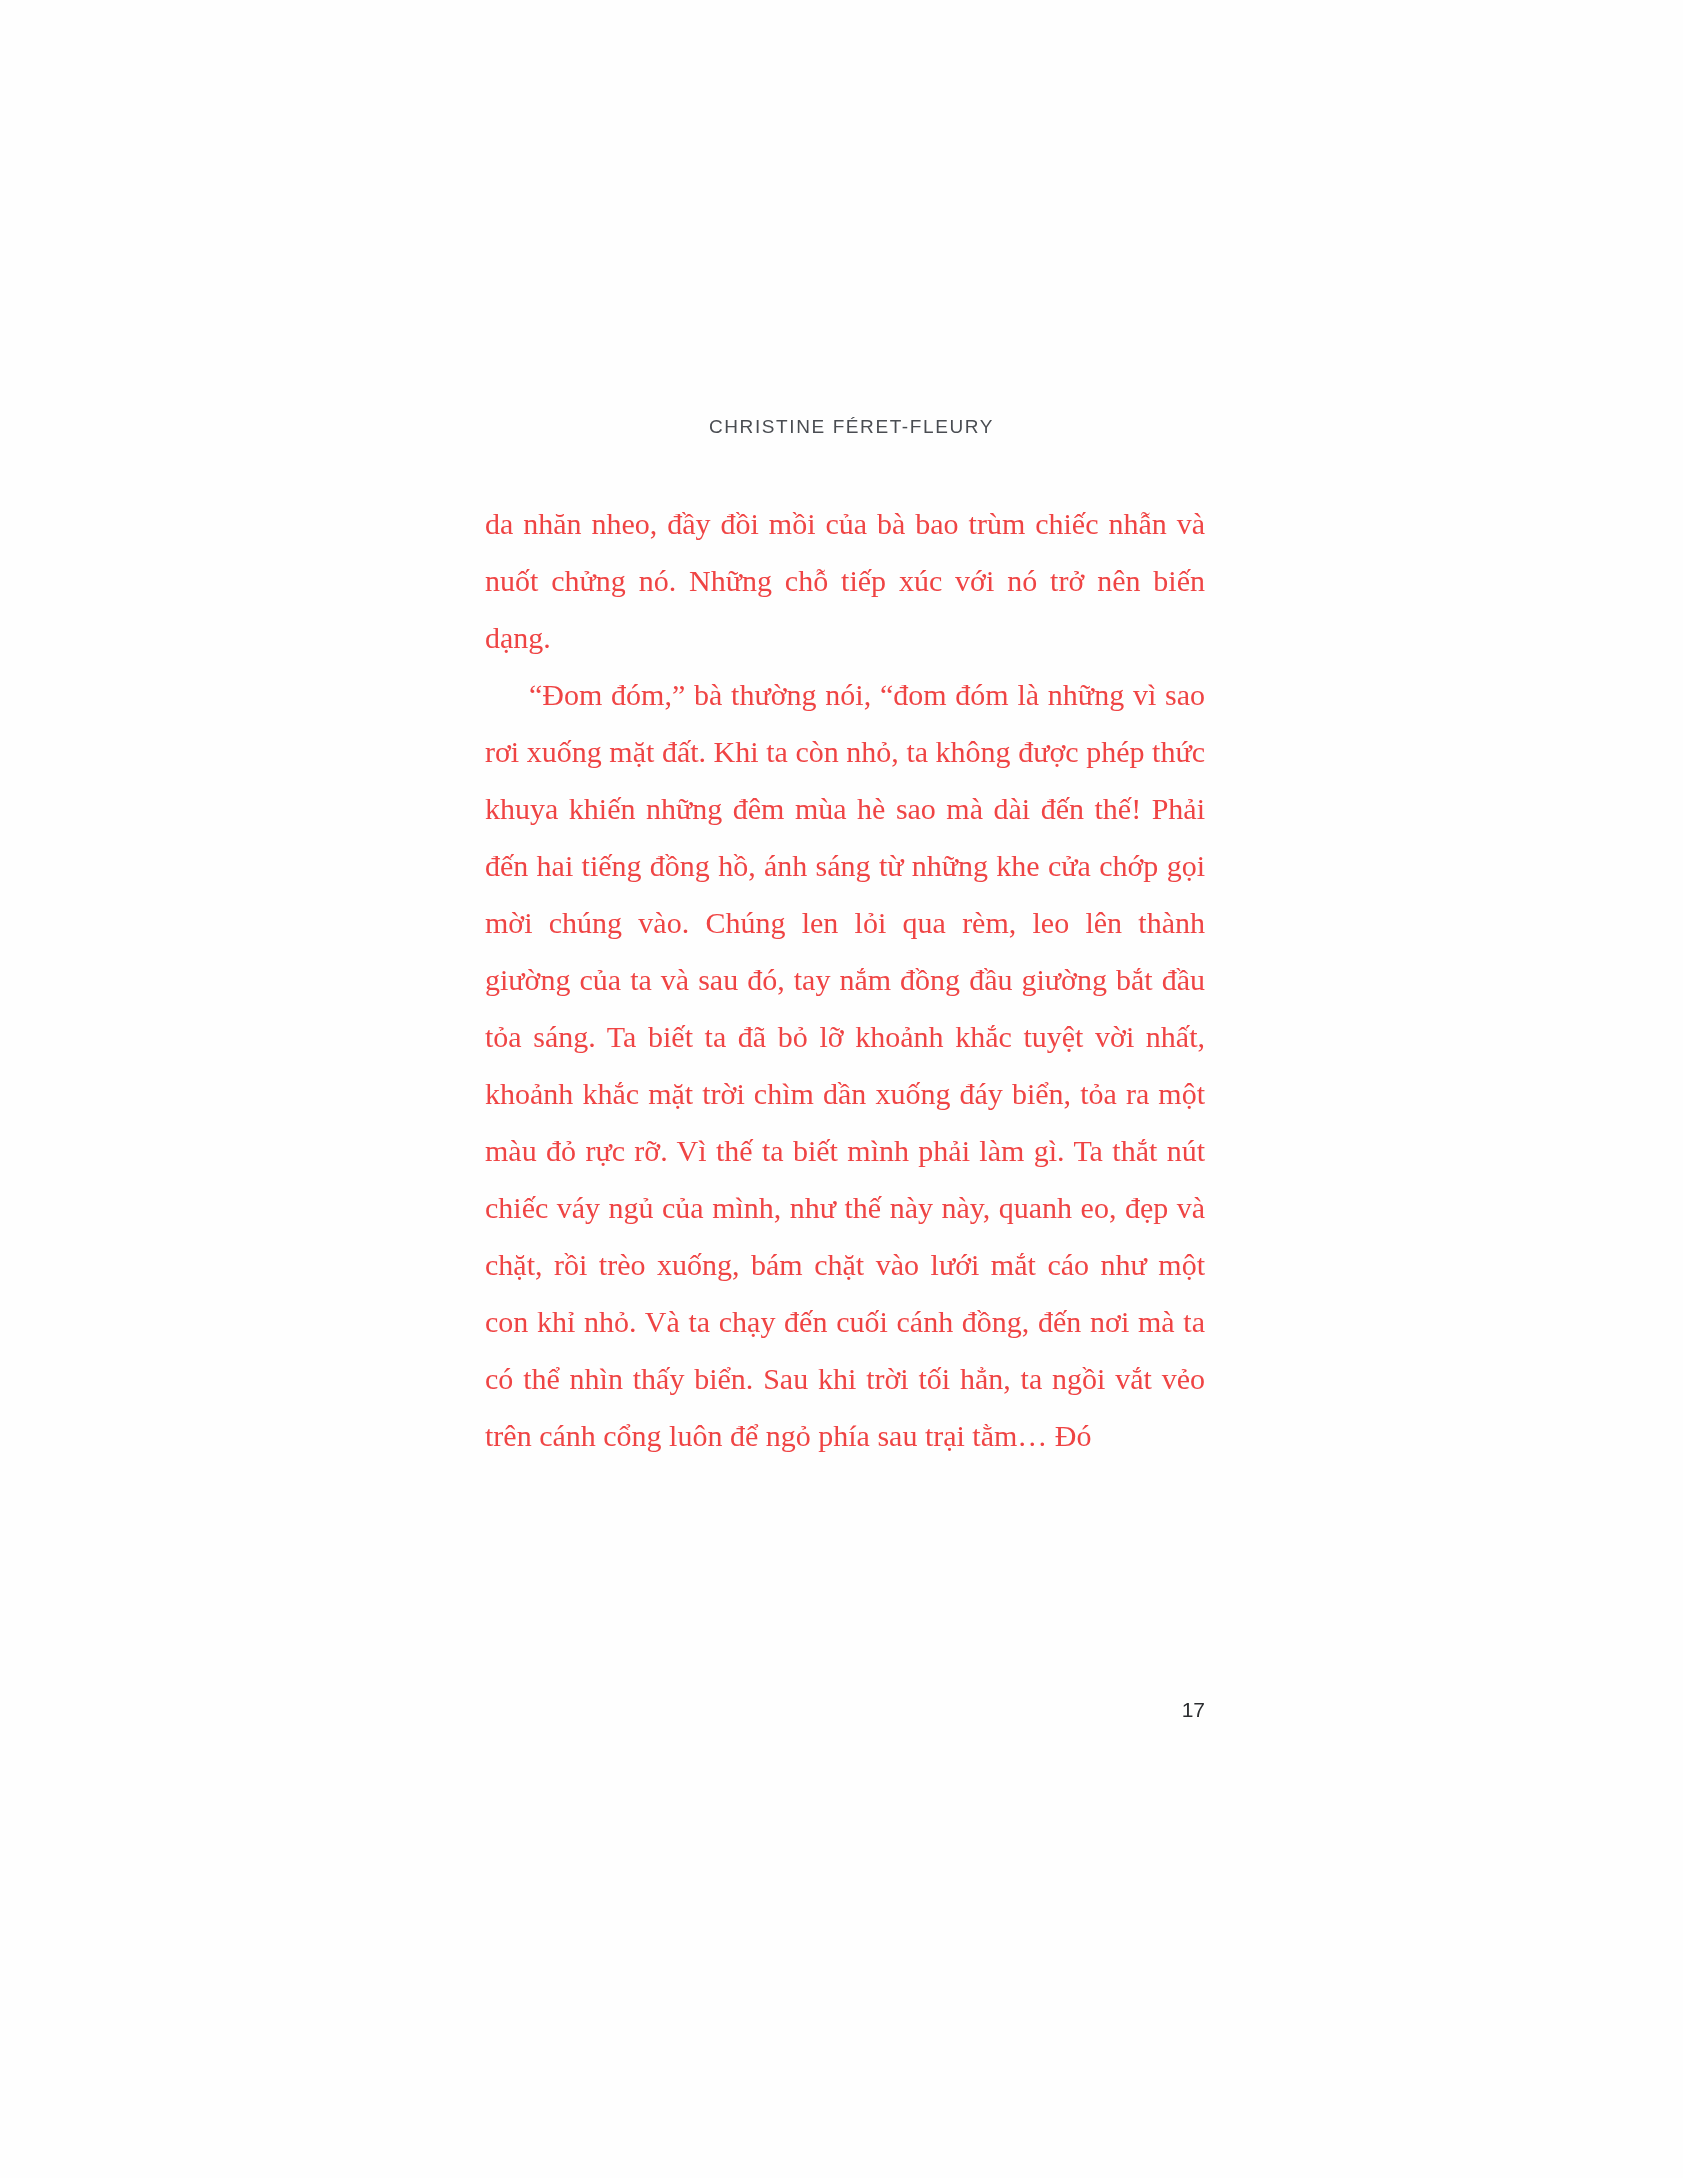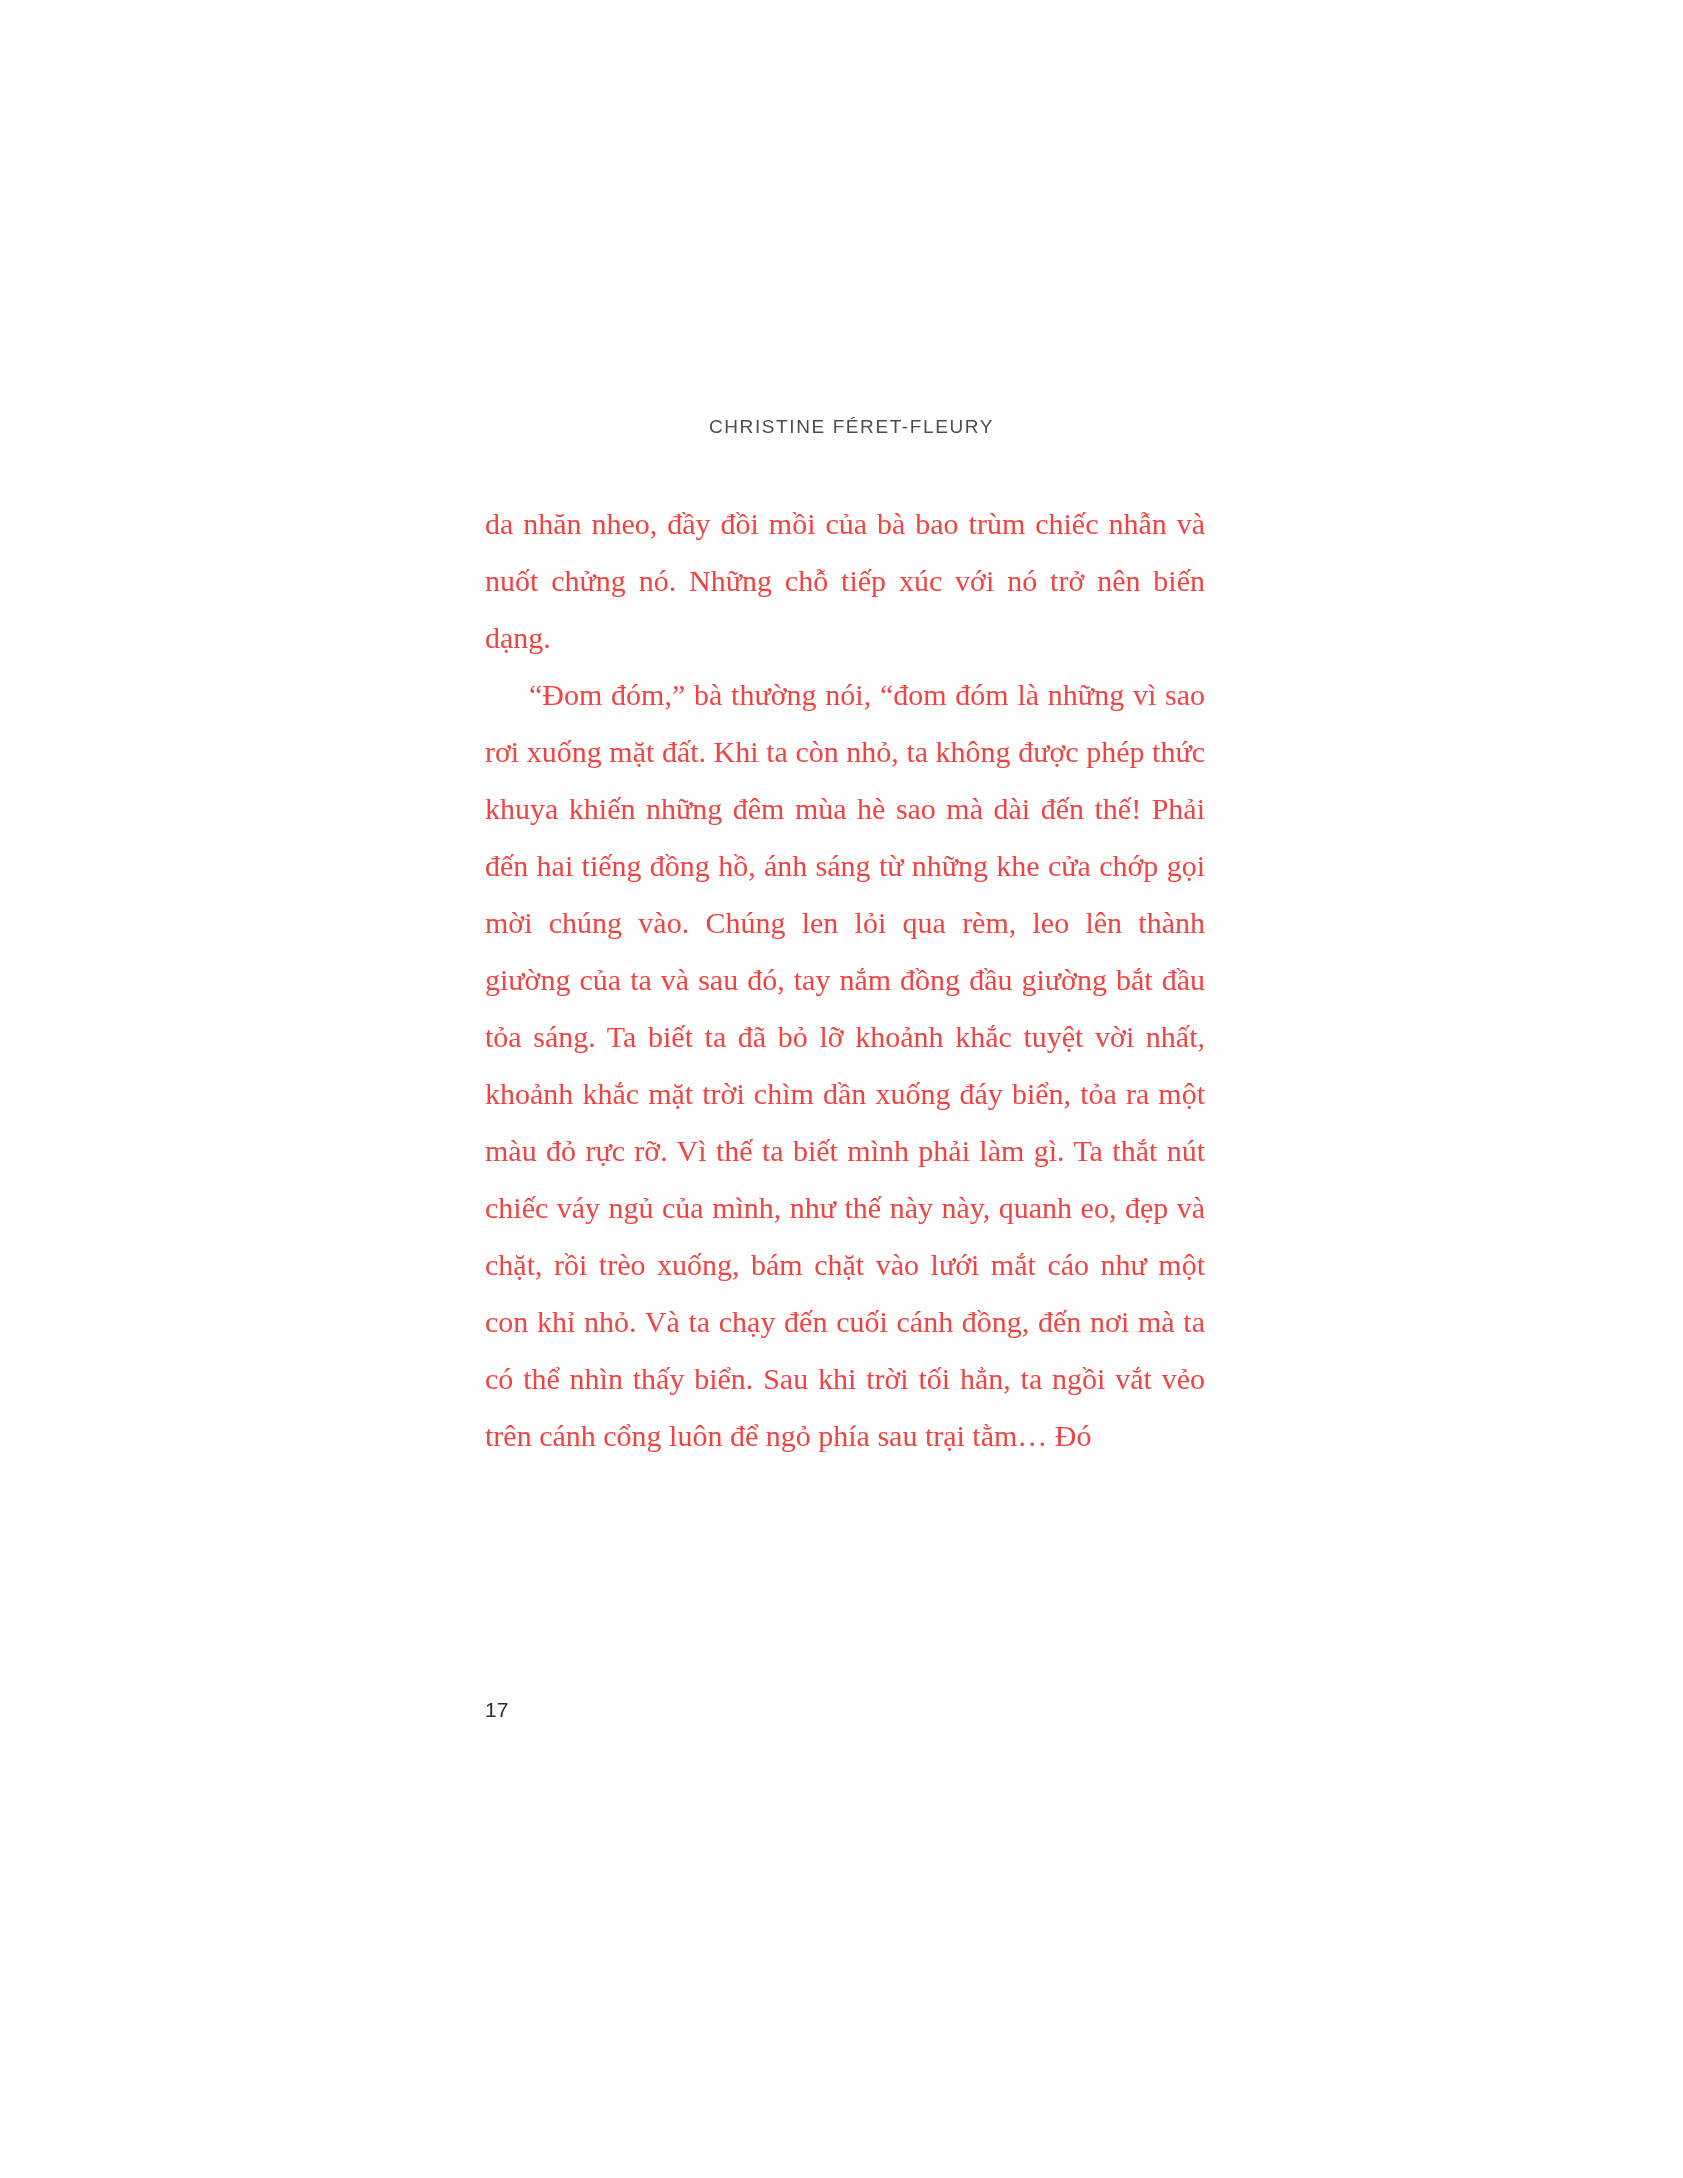--- a/index.html
+++ b/index.html
@@ -59,21 +59,21 @@
   }
   .para + .para {
     margin-top: 0;
     font-family: Liberation Serif, serif;
   }
   .folio {
     position: absolute;
     left: 485px;
     top: 1698px;
     width: 720px;
-    text-align: left;
+    text-align: right;
     font-family: "Liberation Sans", sans-serif;
     font-size: 21px;
     color: #2b2d30;
   }
 </style>
 </head>
 <body>
 
 <div class="page">
 

